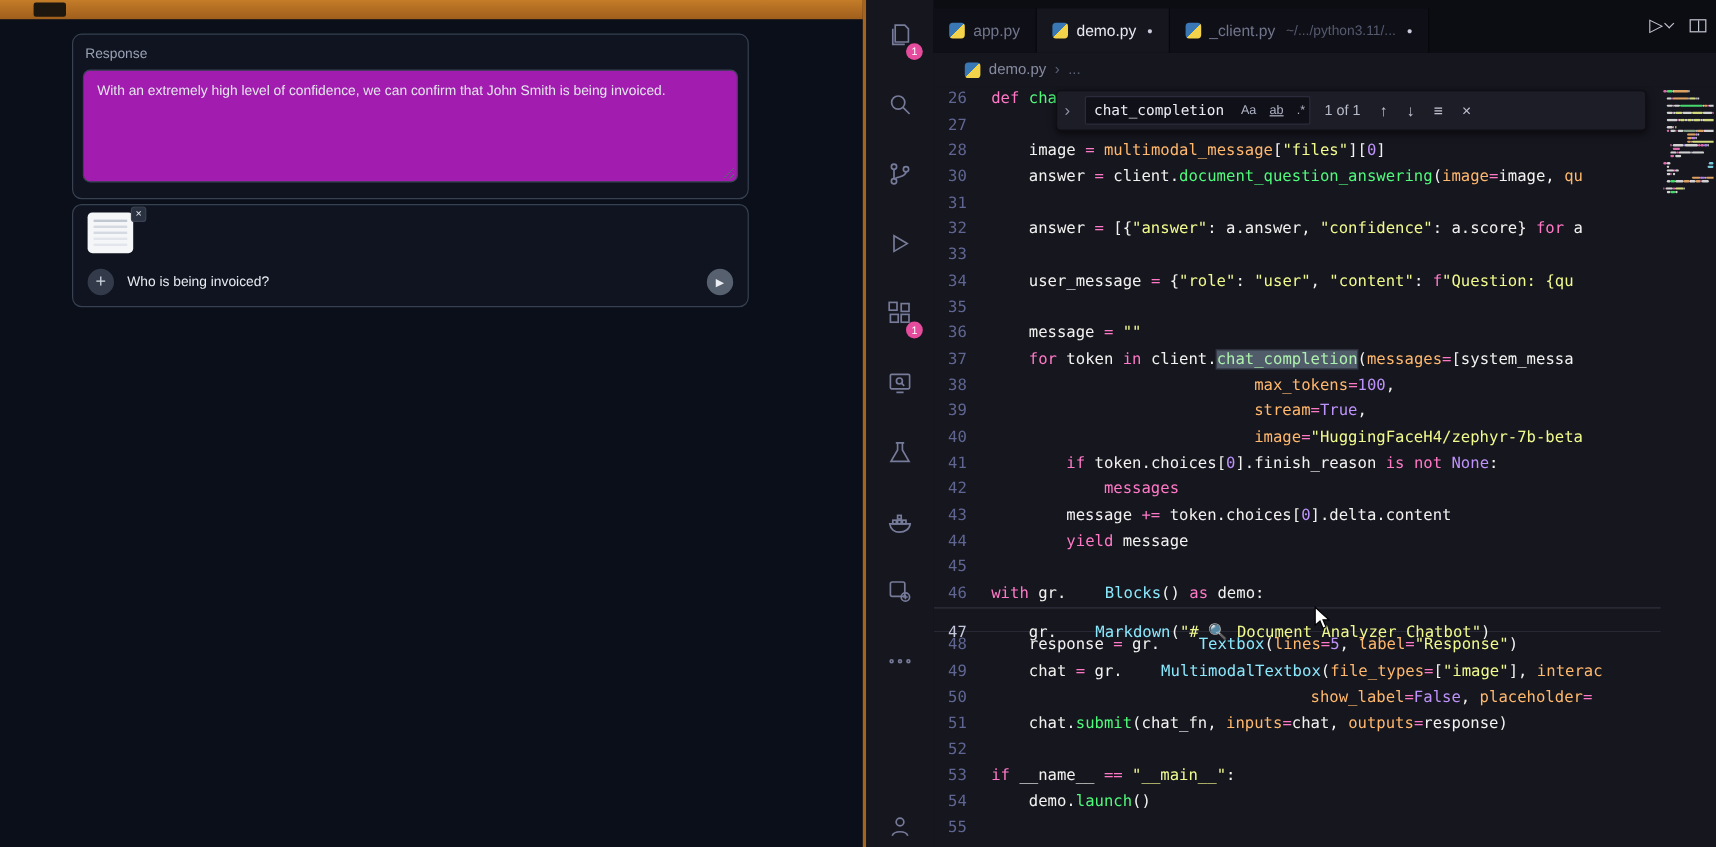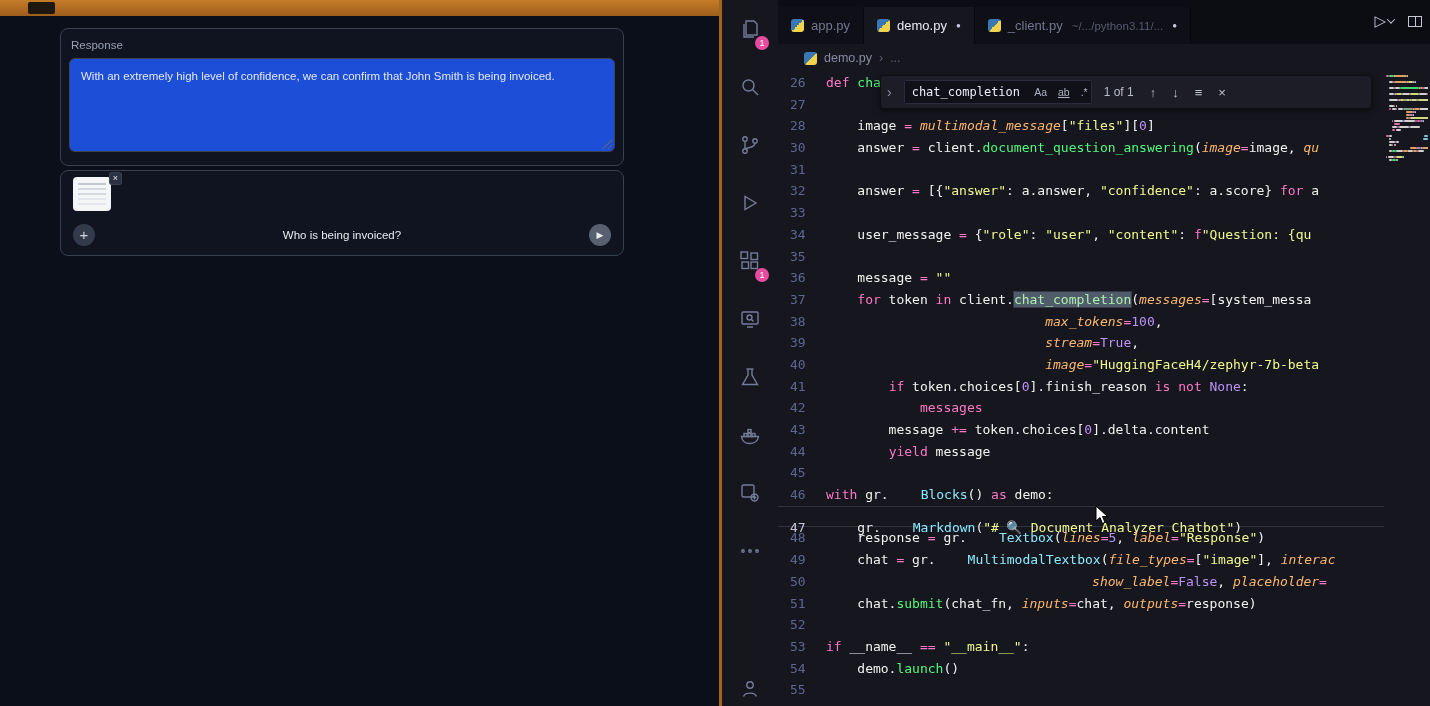--- a/index.html
+++ b/index.html
@@ -10,38 +10,38 @@
   
   .left-pane{position:absolute;left:0;top:0;width:719px;height:706px;background:#0b0f19;}
   .orange-bar{position:absolute;left:0;top:0;width:100%;height:16px;
               background:linear-gradient(#c47c28,#9f5e1c);}
   .dark-chip{position:absolute;left:28px;top:2px;width:27px;height:12px;background:#1e1710;border-radius:2px;}
   .divider{position:absolute;left:719px;top:0;width:3px;height:706px;background:#a3641e;}
 
   .g-block{position:absolute;background:#0f1420;border:1px solid #374151;border-radius:8px;}
   #resp-block{left:60px;top:28px;width:564px;height:138px;padding:8px;}
   .g-label{font-size:11.5px;color:#99a1b3;margin:2px 0 7px 2px;}
-  .g-textarea{position:relative;height:94px;background:#1d4ed8;border:1px solid #3b4354;
+  .g-textarea{position:relative;height:94px;background:#a21caf;border:1px solid #3b4354;
               border-radius:6px;padding:9px 11px;font-size:11.5px;color:#e4e7ec;line-height:1.5;}
   .rz{position:absolute;right:2px;bottom:2px;width:10px;height:10px;
       background:repeating-linear-gradient(135deg,transparent 0 3px,#5a6477 3px 4px);
       clip-path:polygon(100% 0,100% 100%,0 100%);}
 
   #chat-block{left:60px;top:170px;width:564px;height:86px;padding:6px 12px;}
   .thumb-wrap{position:relative;width:42px;height:38px;}
   .thumb{width:38px;height:34px;background:#f5f6f8;border-radius:4px;position:relative;overflow:hidden;}
   .thumb::after{content:"";position:absolute;left:5px;top:6px;width:28px;height:2px;background:#c2c8d2;
                 box-shadow:0 5px 0 #d5dae2,0 10px 0 #d5dae2,0 15px 0 #e2e6ec,0 20px 0 #e2e6ec;}
   .thumb-x{position:absolute;right:-7px;top:-5px;width:13px;height:13px;background:#2a3140;
            border:1px solid #49516180;border-radius:3px;color:#e0e4ea;font-size:9px;line-height:11px;
            text-align:center;cursor:pointer;}
   .chat-row{display:flex;align-items:center;margin-top:9px;gap:11px;}
   .plus-btn{width:22px;height:22px;border-radius:50%;background:#333b4a;color:#cfd5df;
             font-size:15px;line-height:21px;text-align:center;cursor:pointer;}
-  .chat-msg{flex:1;font-size:11.5px;color:#e7eaef;text-align:center;}
+  .chat-msg{flex:1;font-size:11.5px;color:#e7eaef;}
   .send-btn{width:22px;height:22px;border-radius:50%;background:#57606e;color:#e9ecf1;
             font-size:9px;display:flex;align-items:center;justify-content:center;cursor:pointer;}
 
   
   .right-pane{position:absolute;left:722px;top:0;width:708px;height:706px;background:#16161f;}
 
   
   .activity-bar{position:absolute;left:0;top:0;width:56px;height:100%;background:#16161f;}
   .aitem{width:56px;height:58px;display:flex;align-items:center;justify-content:center;
          position:relative;color:#767b99;cursor:pointer;}
@@ -76,21 +76,21 @@
   
   .code-wrap{position:absolute;left:0;top:72px;right:0;bottom:0;overflow:hidden;background:#16161f;}
   .lines{position:absolute;left:0;top:0;right:46px;overflow:hidden;
          font-family:"DejaVu Sans Mono",monospace;font-size:13px;}
   .crow{height:21.7px;line-height:21.7px;white-space:pre;}
   .crow.current{box-shadow:inset 0 1px 0 #30303e, inset 0 -1px 0 #30303e;}
   .gutter{display:inline-block;width:48px;padding-right:22px;padding-left:12px;text-align:right;
           color:#5f6692;cursor:pointer;}
   .crow.current .gutter{color:#c6c8dd;margin-top:11px;}
   .t-k{color:#ff79c6;} .t-f{color:#50fa7b;} .t-c{color:#8be9fd;margin-left:32px;} .t-s{color:#f1fa8c;}
-  .t-n{color:#bd93f9;} .t-p{color:#ffb86c;font-style:italic;} .t-d{color:#f2f2f0;} .t-m{color:#aef0ae;}
+  .t-n{color:#bd93f9;} .t-p{color:#ffb86c;} .t-d{color:#f2f2f0;} .t-m{color:#aef0ae;}
   .ltext .t-m{background:#515c6a;outline:1px solid #76819055;}
 
   
   .minimap{position:absolute;right:0;top:0;width:46px;bottom:0;overflow:hidden;padding:3px 2px;}
   .mrow{height:3px;line-height:2px;white-space:nowrap;overflow:hidden;}
   .mseg{display:inline-block;height:2px;border-radius:1px;background:currentColor;opacity:.85;vertical-align:top;}
   .mseg.sp{background:transparent;}
   .mseg.t-m{background:#9ab89a;}
 
   

